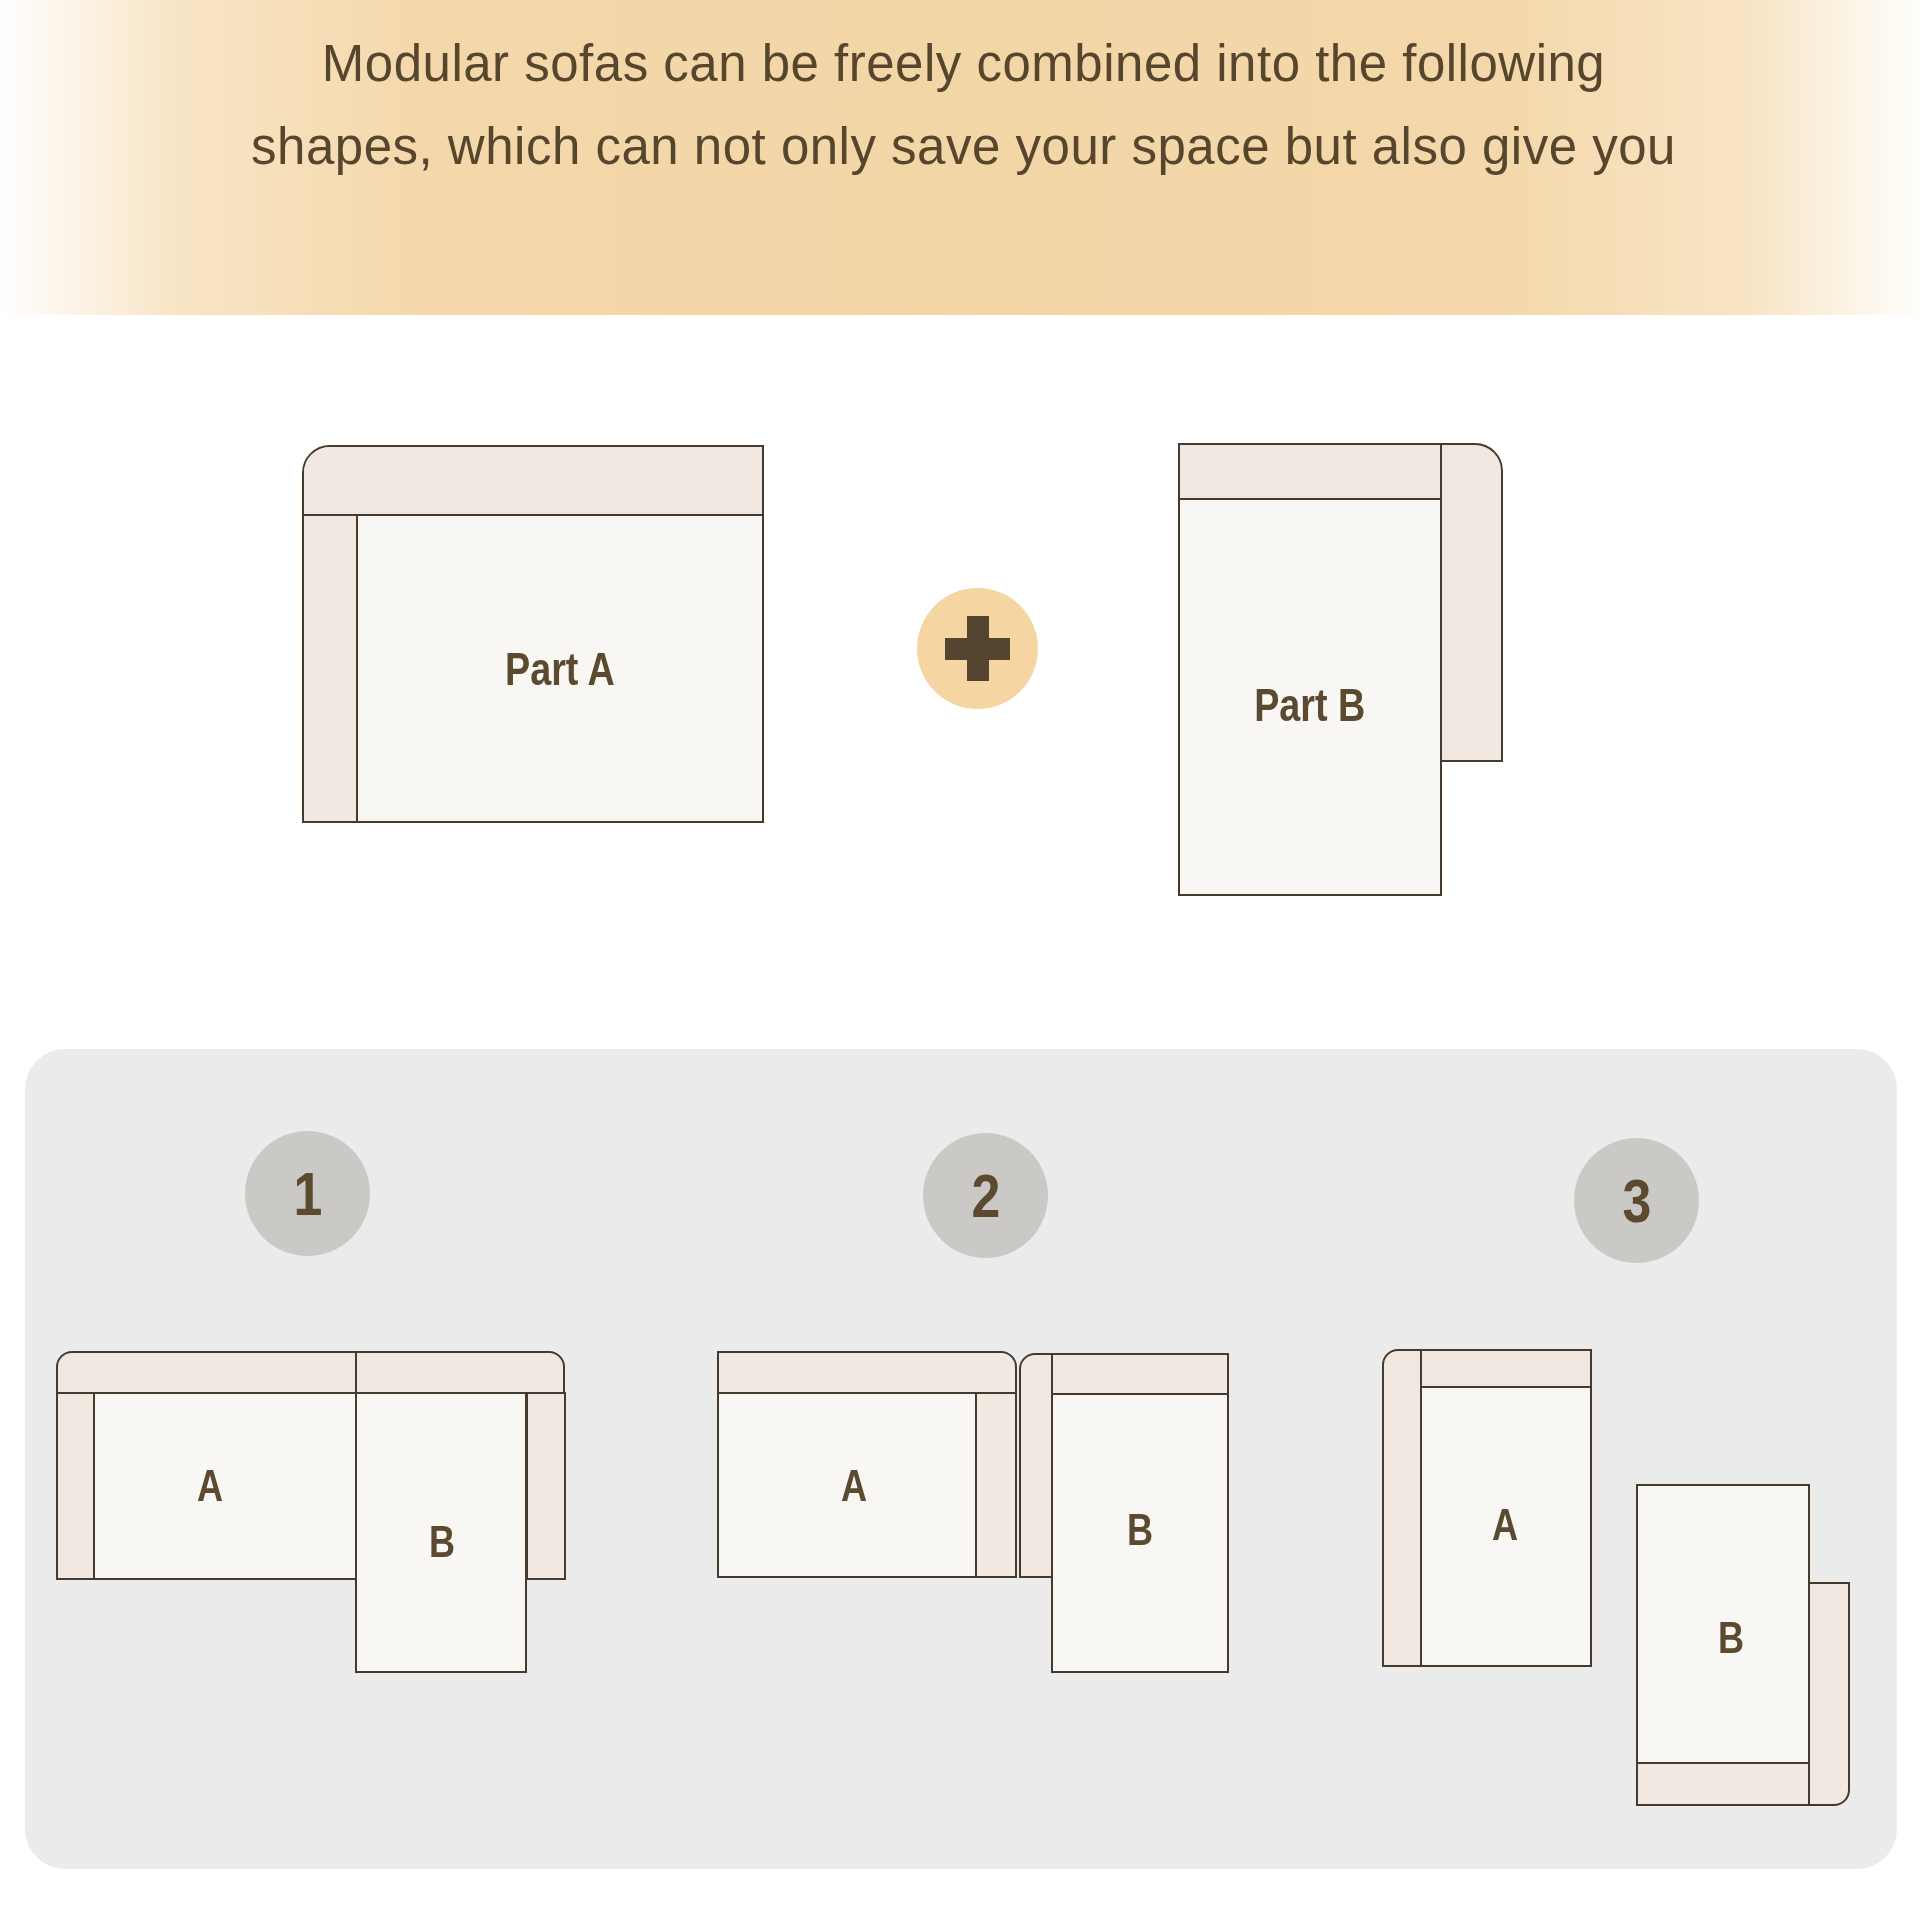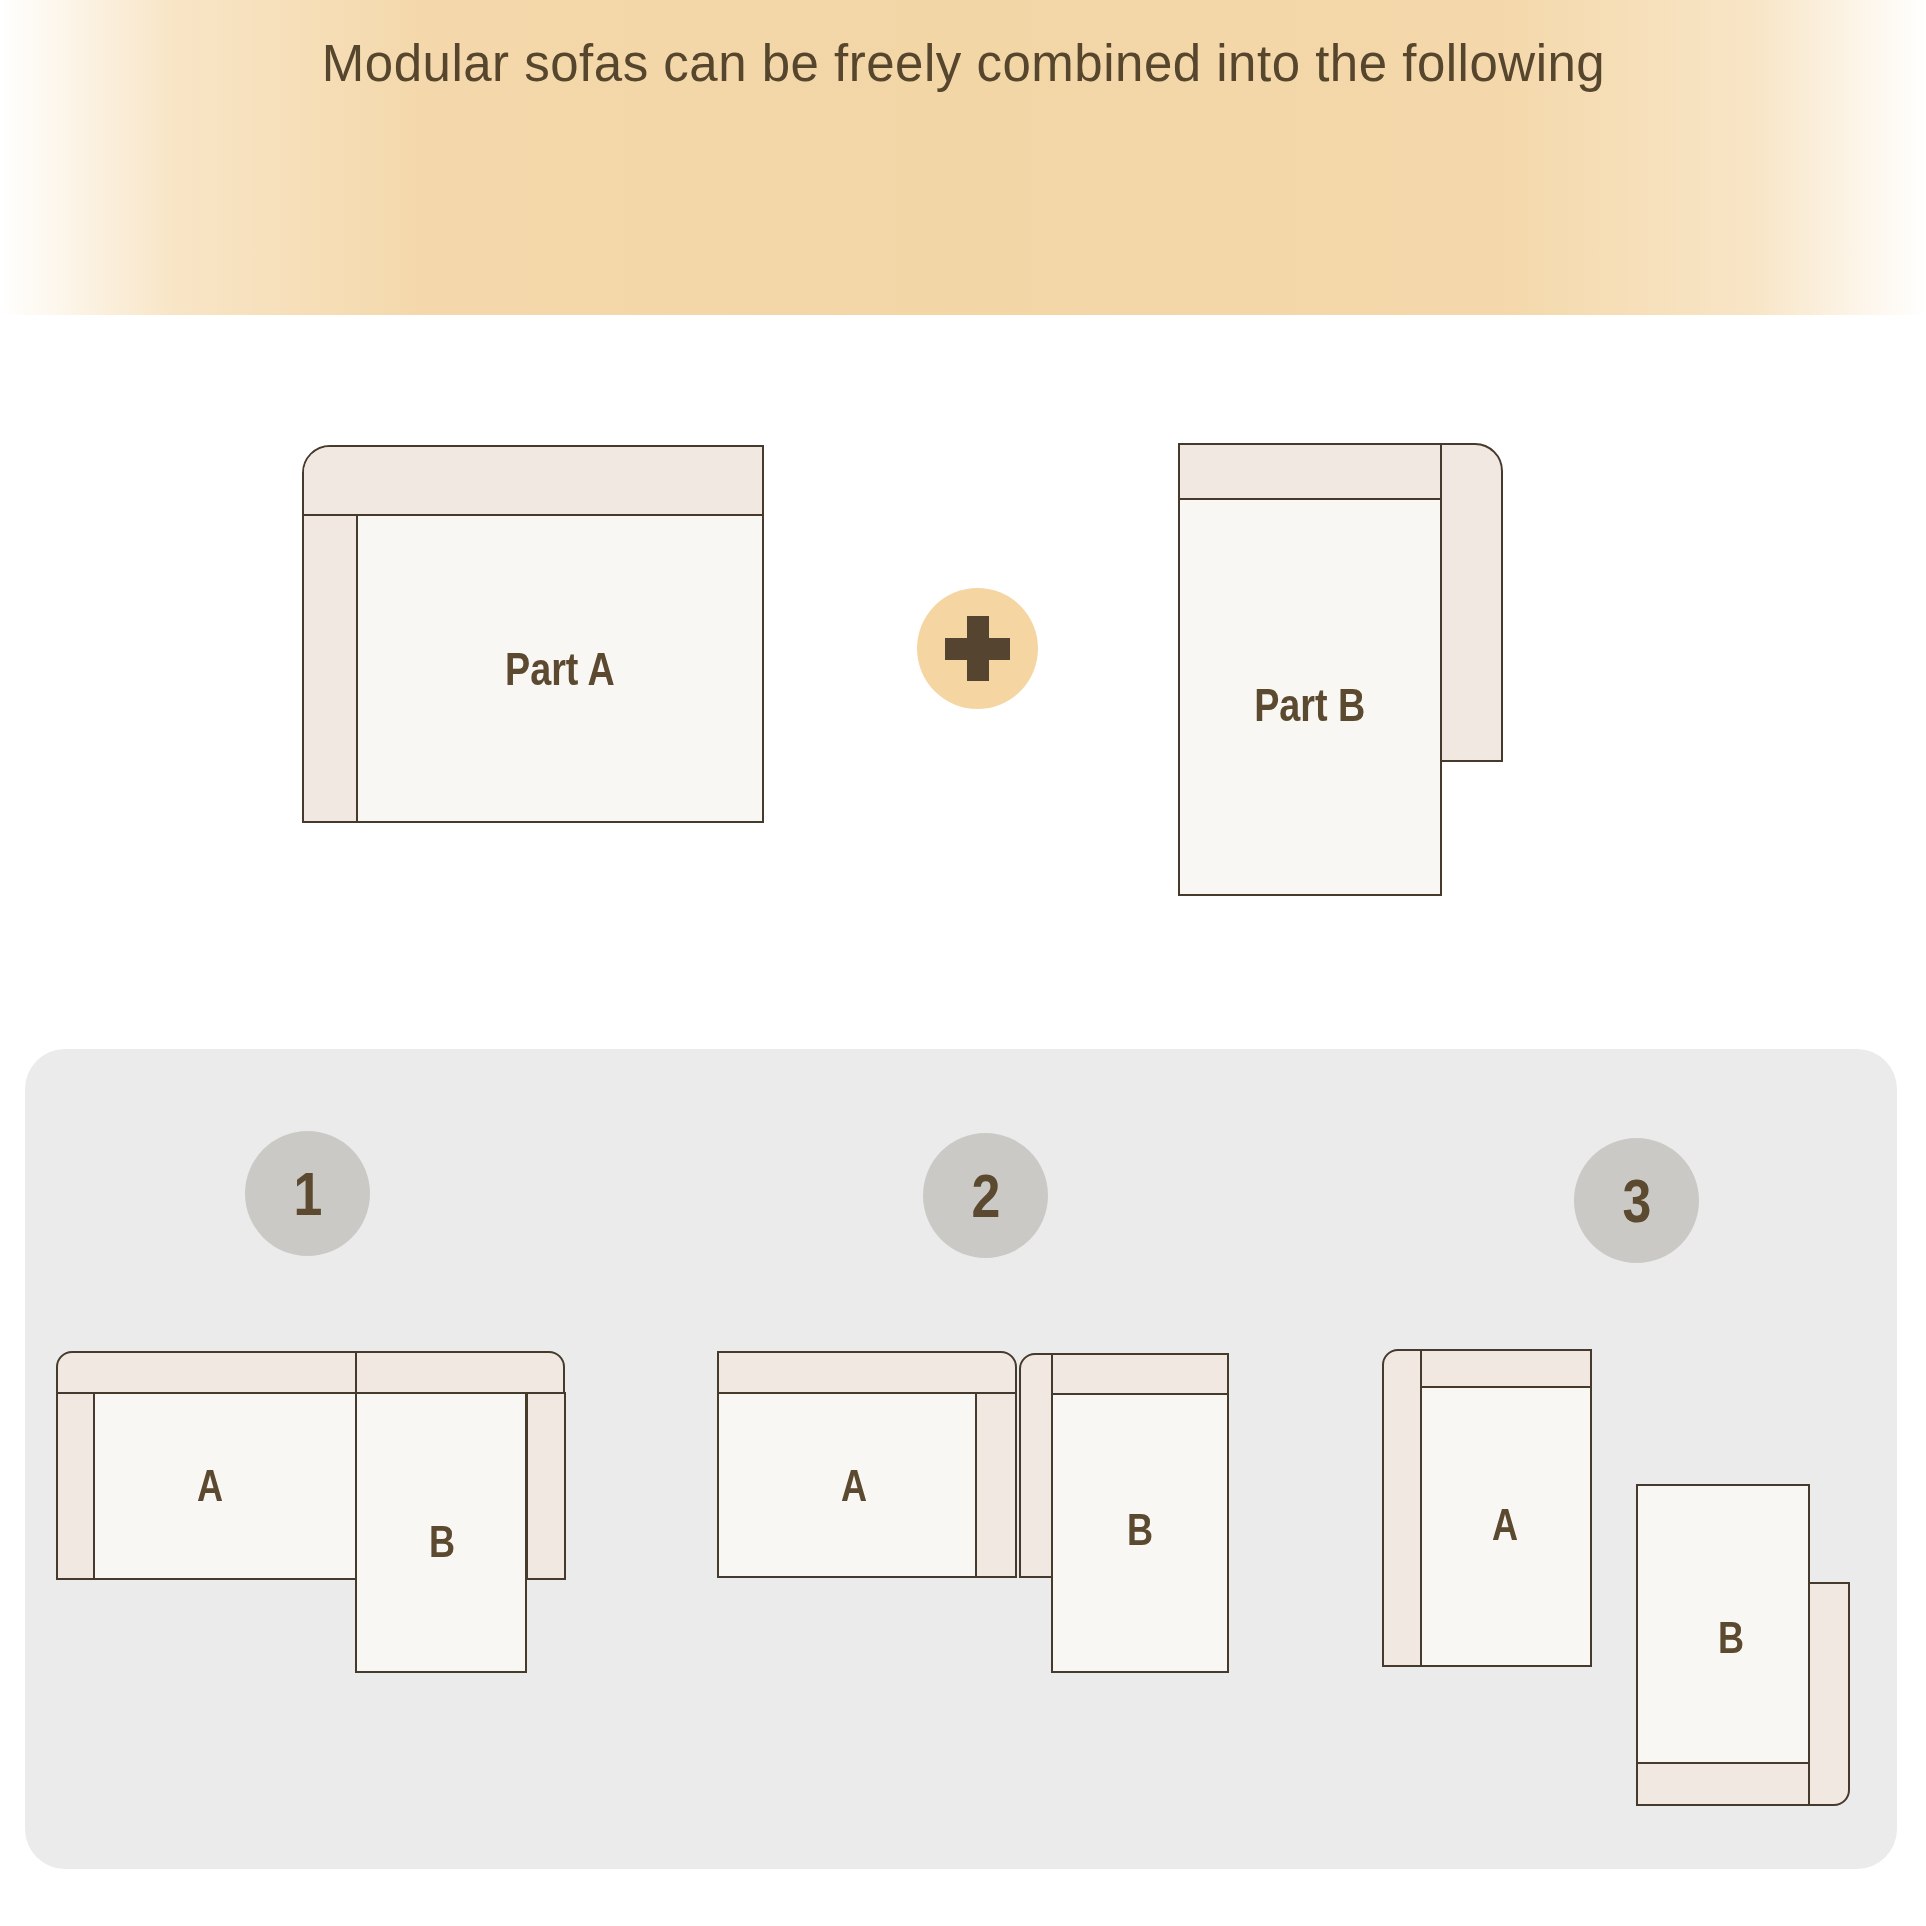--- a/index.html
+++ b/index.html
@@ -58,20 +58,21 @@
     color:#5b4930;font-weight:bold;font-size:61px;
   }
   .num-circle>span{display:inline-block;transform:scaleX(0.85);}
 </style>
 </head>
 <body>
 
 <div class="abs header">
   <div class="abs header-text">
     <div>Modular sofas can be freely combined into the following</div>
+    <div>shapes, which can not only save your space but also give you</div>
   </div>
 </div>
 
 <div class="abs piece seat-fill" style="left:302px;top:445px;width:462px;height:378px;border-top-left-radius:28px;">
   <div class="abs back-fill" style="left:0;top:0;right:0;height:69px;border-bottom:2px solid #463a2c;border-top-left-radius:26px;"></div>
   <div class="abs back-fill" style="left:0;top:69px;bottom:0;width:54px;border-right:2px solid #463a2c;"></div>
   <div class="abs part-label" style="left:54px;top:69px;right:0;bottom:0;">
       <span>Part A</span>
     </div>
 </div>

